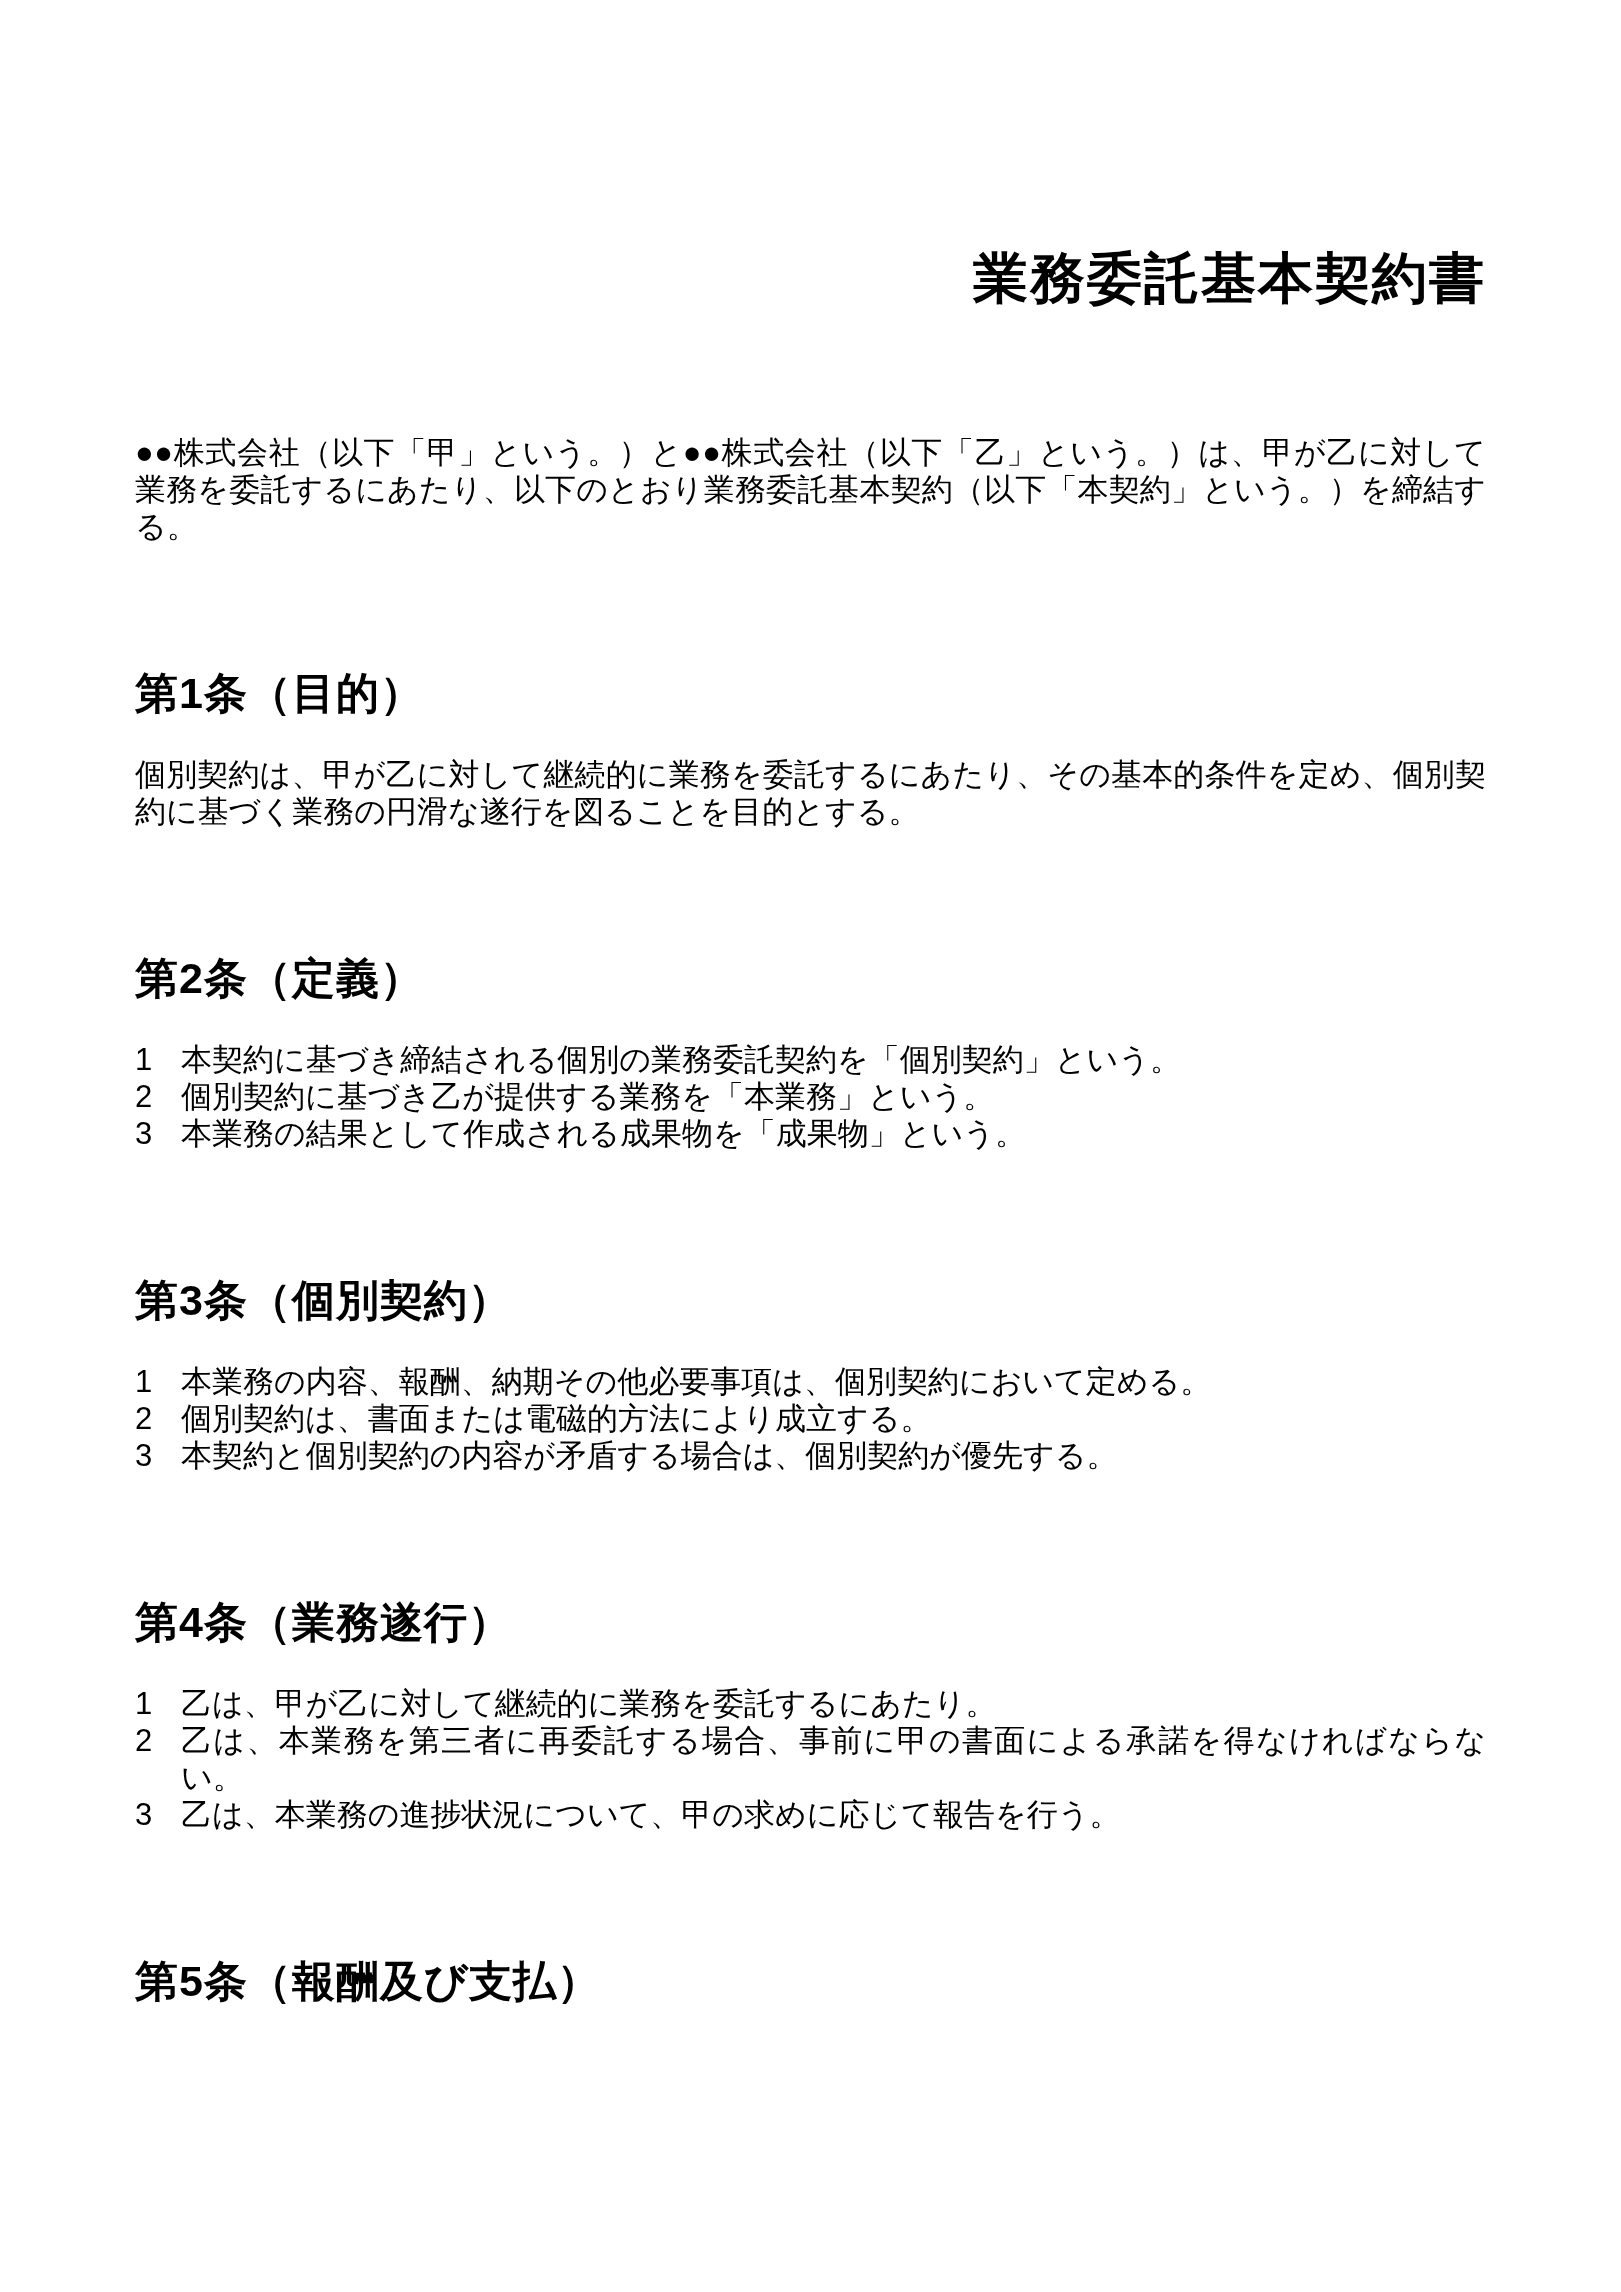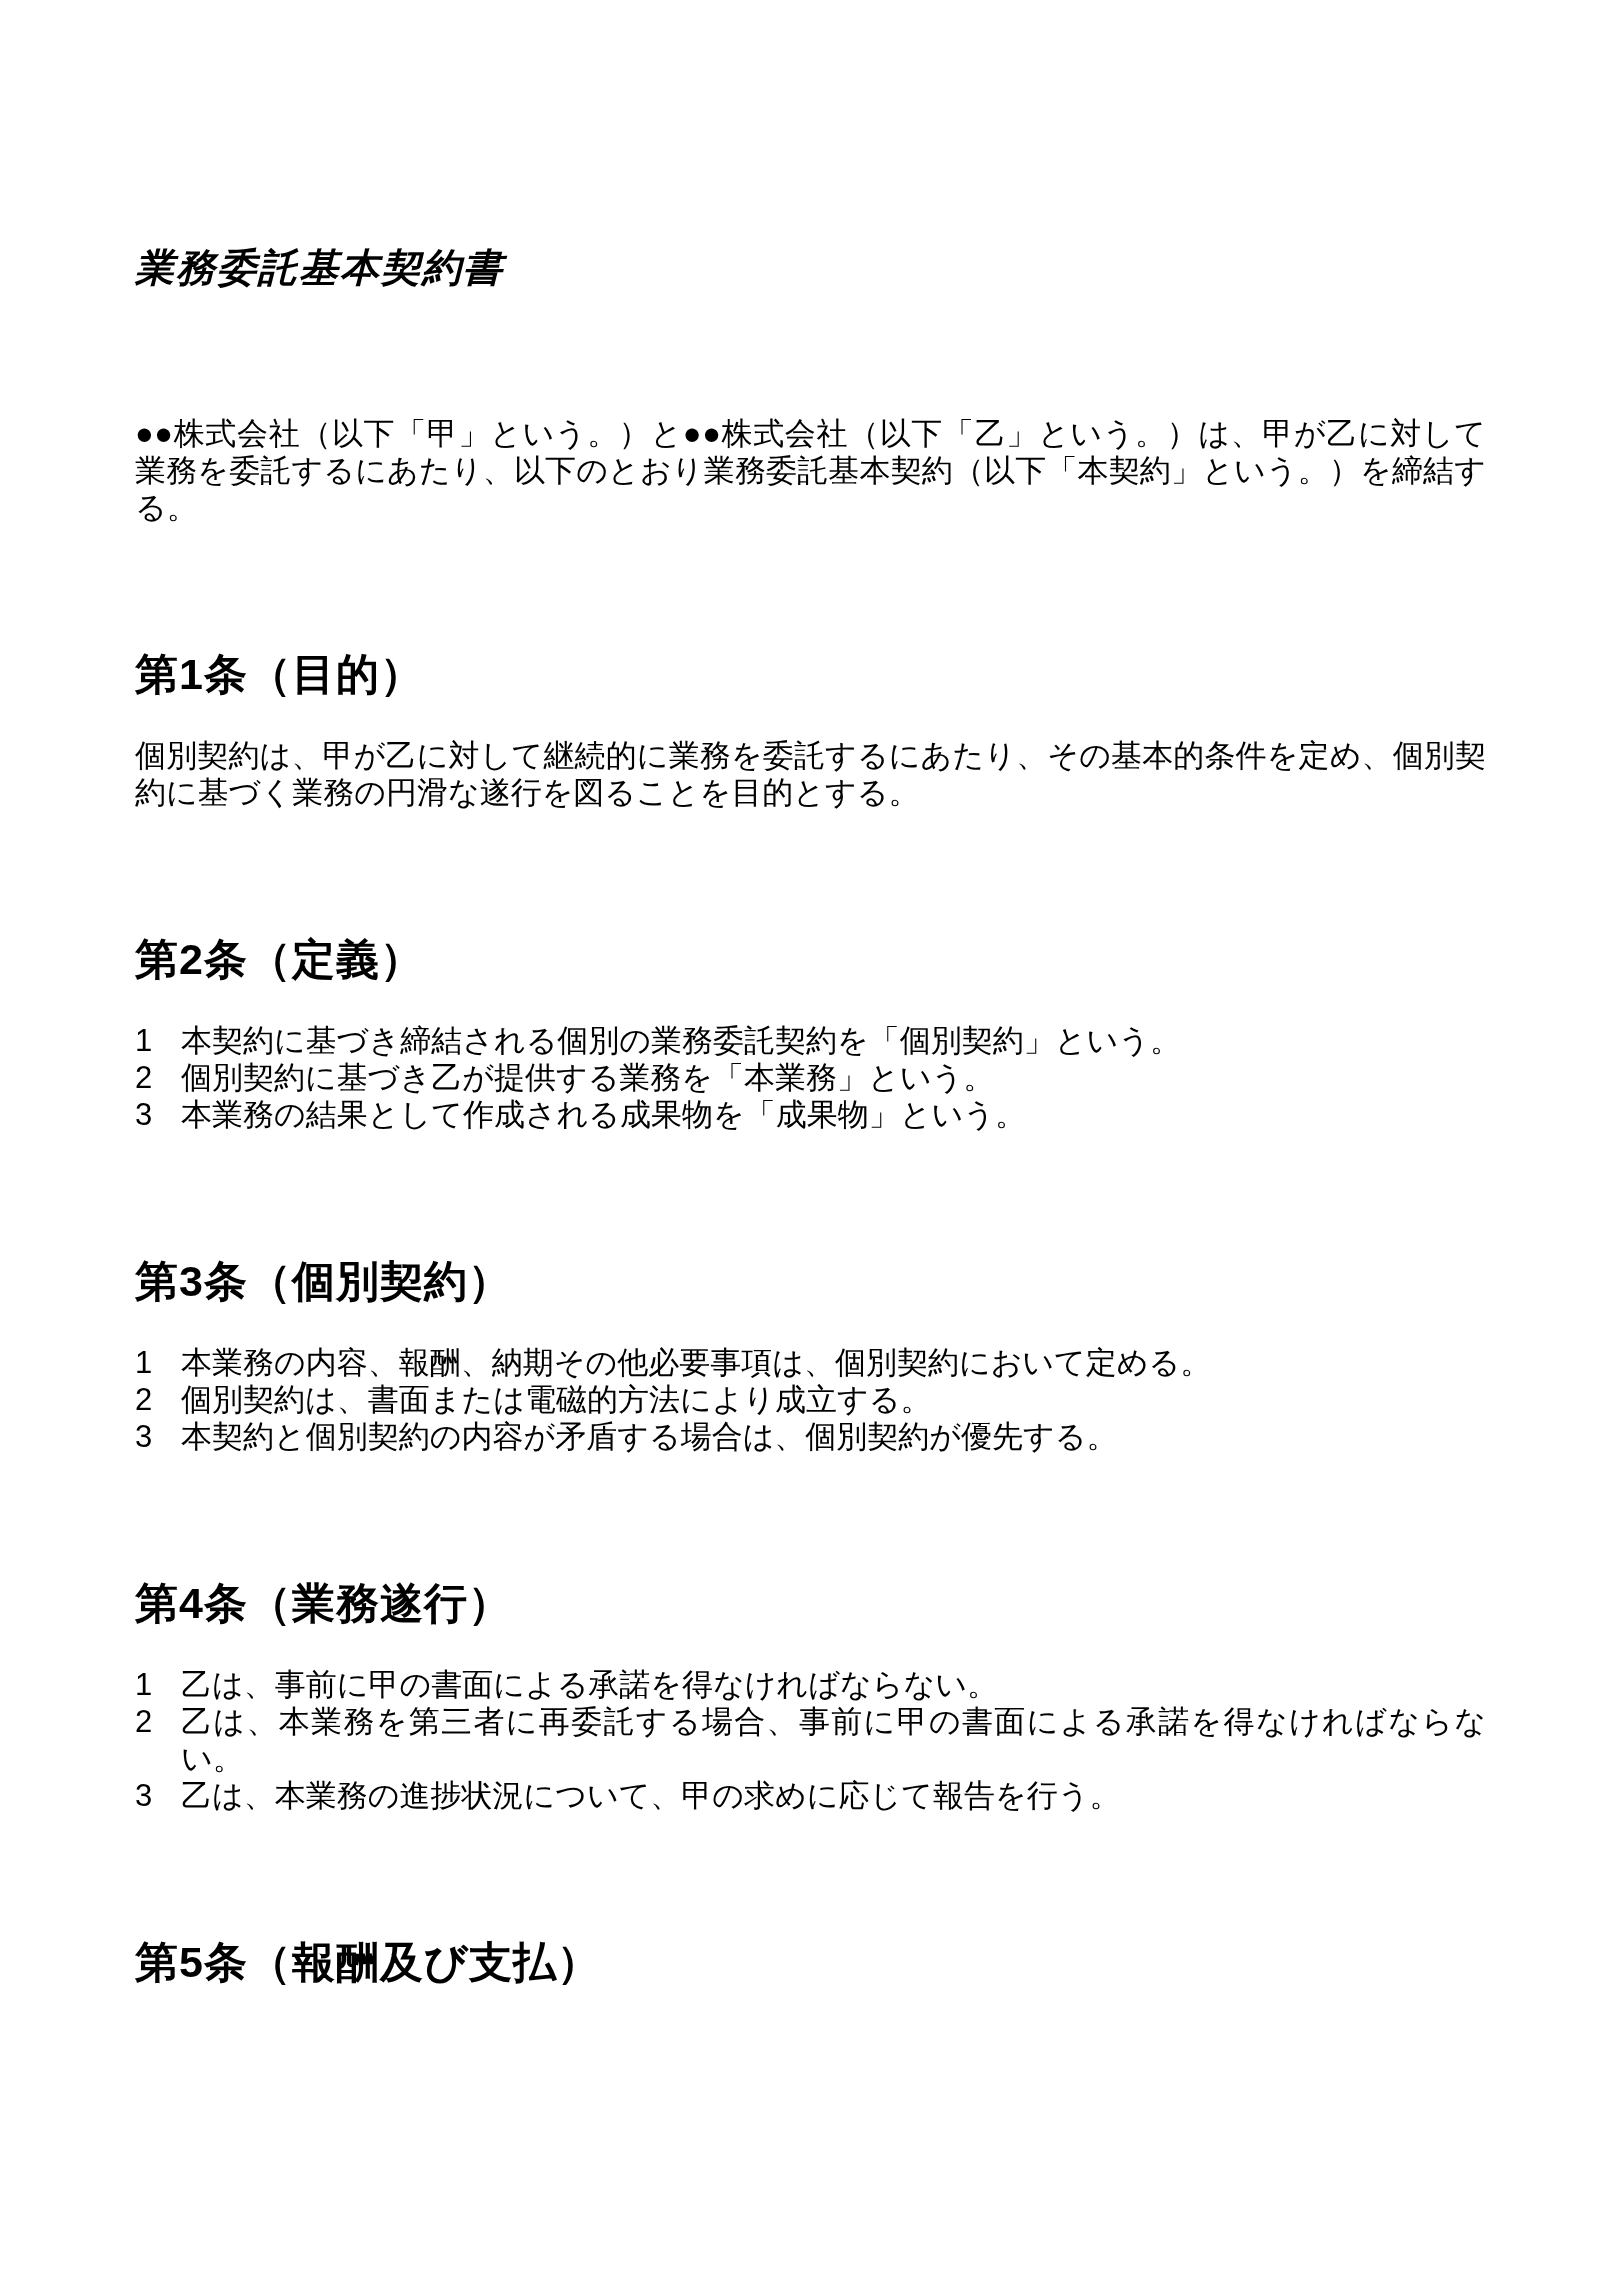--- a/index.html
+++ b/index.html
@@ -14,26 +14,25 @@
     margin: 0 auto;
     background: #ffffff;
     color: #000000;
     font-family: "Liberation Sans", sans-serif;
     box-sizing: border-box;
     padding: 245px 135px 0 135px;
     overflow: hidden;
   }
   .doc-title {
     margin: 0;
-    font-size: 39px;
+    font-size: 55px;
     font-weight: bold;
     line-height: 1.2;
-    text-align: left;
+    text-align: right;
     letter-spacing: 2px;
-    font-style: italic;
   }
   .body-text {
     font-size: 31px;
     line-height: 37px;
     font-weight: normal;
     margin: 0;
     text-align: justify;
   }
   .preamble {
     margin-top: 123px;
@@ -100,21 +99,21 @@
     <div class="list-item body-text">
       <span class="item-num">3</span>
       <span class="item-text">本契約と個別契約の内容が矛盾する場合は、個別契約が優先する。</span>
     </div>
   </section>
 
   <section>
     <h2 class="article-heading">第4条（業務遂行）</h2>
     <div class="list-item body-text">
       <span class="item-num">1</span>
-      <span class="item-text">乙は、事前に甲の書面による承諾を得なければならない。</span>
+      <span class="item-text">乙は、甲が乙に対して継続的に業務を委託するにあたり。</span>
     </div>
     <div class="list-item body-text">
       <span class="item-num">2</span>
       <span class="item-text">乙は、本業務を第三者に再委託する場合、事前に甲の書面による承諾を得なければならない。</span>
     </div>
     <div class="list-item body-text">
       <span class="item-num">3</span>
       <span class="item-text">乙は、本業務の進捗状況について、甲の求めに応じて報告を行う。</span>
     </div>
   </section>

